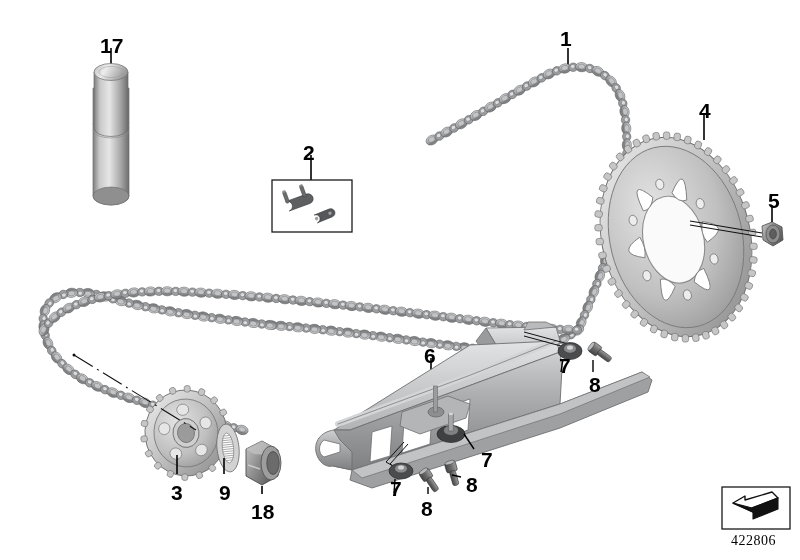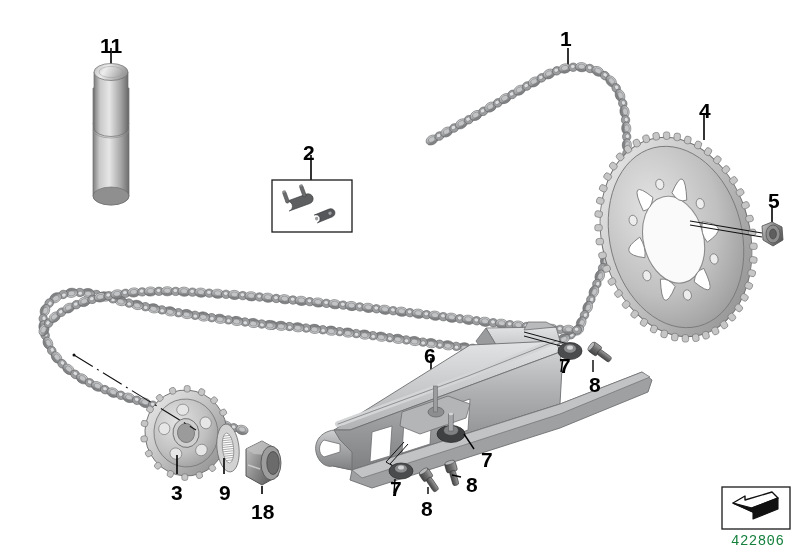--- a/index.html
+++ b/index.html
@@ -3,22 +3,22 @@
 <meta charset="utf-8">
 <style>
   html,body{margin:0;padding:0;background:#fff;}
   body{width:800px;height:560px;overflow:hidden;
        font-family:"Liberation Sans",sans-serif;}
   #stage{position:relative;width:800px;height:560px;background:#ffffff;}
   svg#art{position:absolute;left:0;top:0;width:800px;height:560px;}
   .callout{position:absolute;font-family:"Liberation Sans",sans-serif;
            font-weight:bold;font-size:21px;color:#000;line-height:1;
            letter-spacing:0px;}
-  .partno{position:absolute;font-family:Liberation Mono, monospace;
-          font-size:14px;color:#15803d;letter-spacing:.5px;}
+  .partno{position:absolute;font-family:Liberation Serif, serif;
+          font-size:14px;color:#000000;letter-spacing:.5px;}
 </style>
 </head>
 <body>
 
 <div id="stage">
 
 <svg id="art" viewBox="0 0 800 560">
   <defs>
 
     <linearGradient id="gMetalV" x1="0" y1="0" x2="1" y2="0">
@@ -629,17 +629,17 @@
 <div class="callout" style="left:768px;top:190px;">5</div>
 <div class="callout" style="left:424px;top:345px;">6</div>
 <div class="callout" style="left:559px;top:355px;">7</div>
 <div class="callout" style="left:589px;top:374px;">8</div>
 <div class="callout" style="left:481px;top:449px;">7</div>
 <div class="callout" style="left:466px;top:474px;">8</div>
 <div class="callout" style="left:390px;top:478px;">7</div>
 <div class="callout" style="left:421px;top:498px;">8</div>
 <div class="callout" style="left:219px;top:482px;">9</div>
 <div class="callout" style="left:251px;top:501px;">18</div>
-<div class="callout" style="left:100px;top:35px;">11</div>
+<div class="callout" style="left:100px;top:35px;">17</div>
 
 <div class="partno" style="left:731px;top:533px;">422806</div>
 
 </div>
 
 </body></html>

